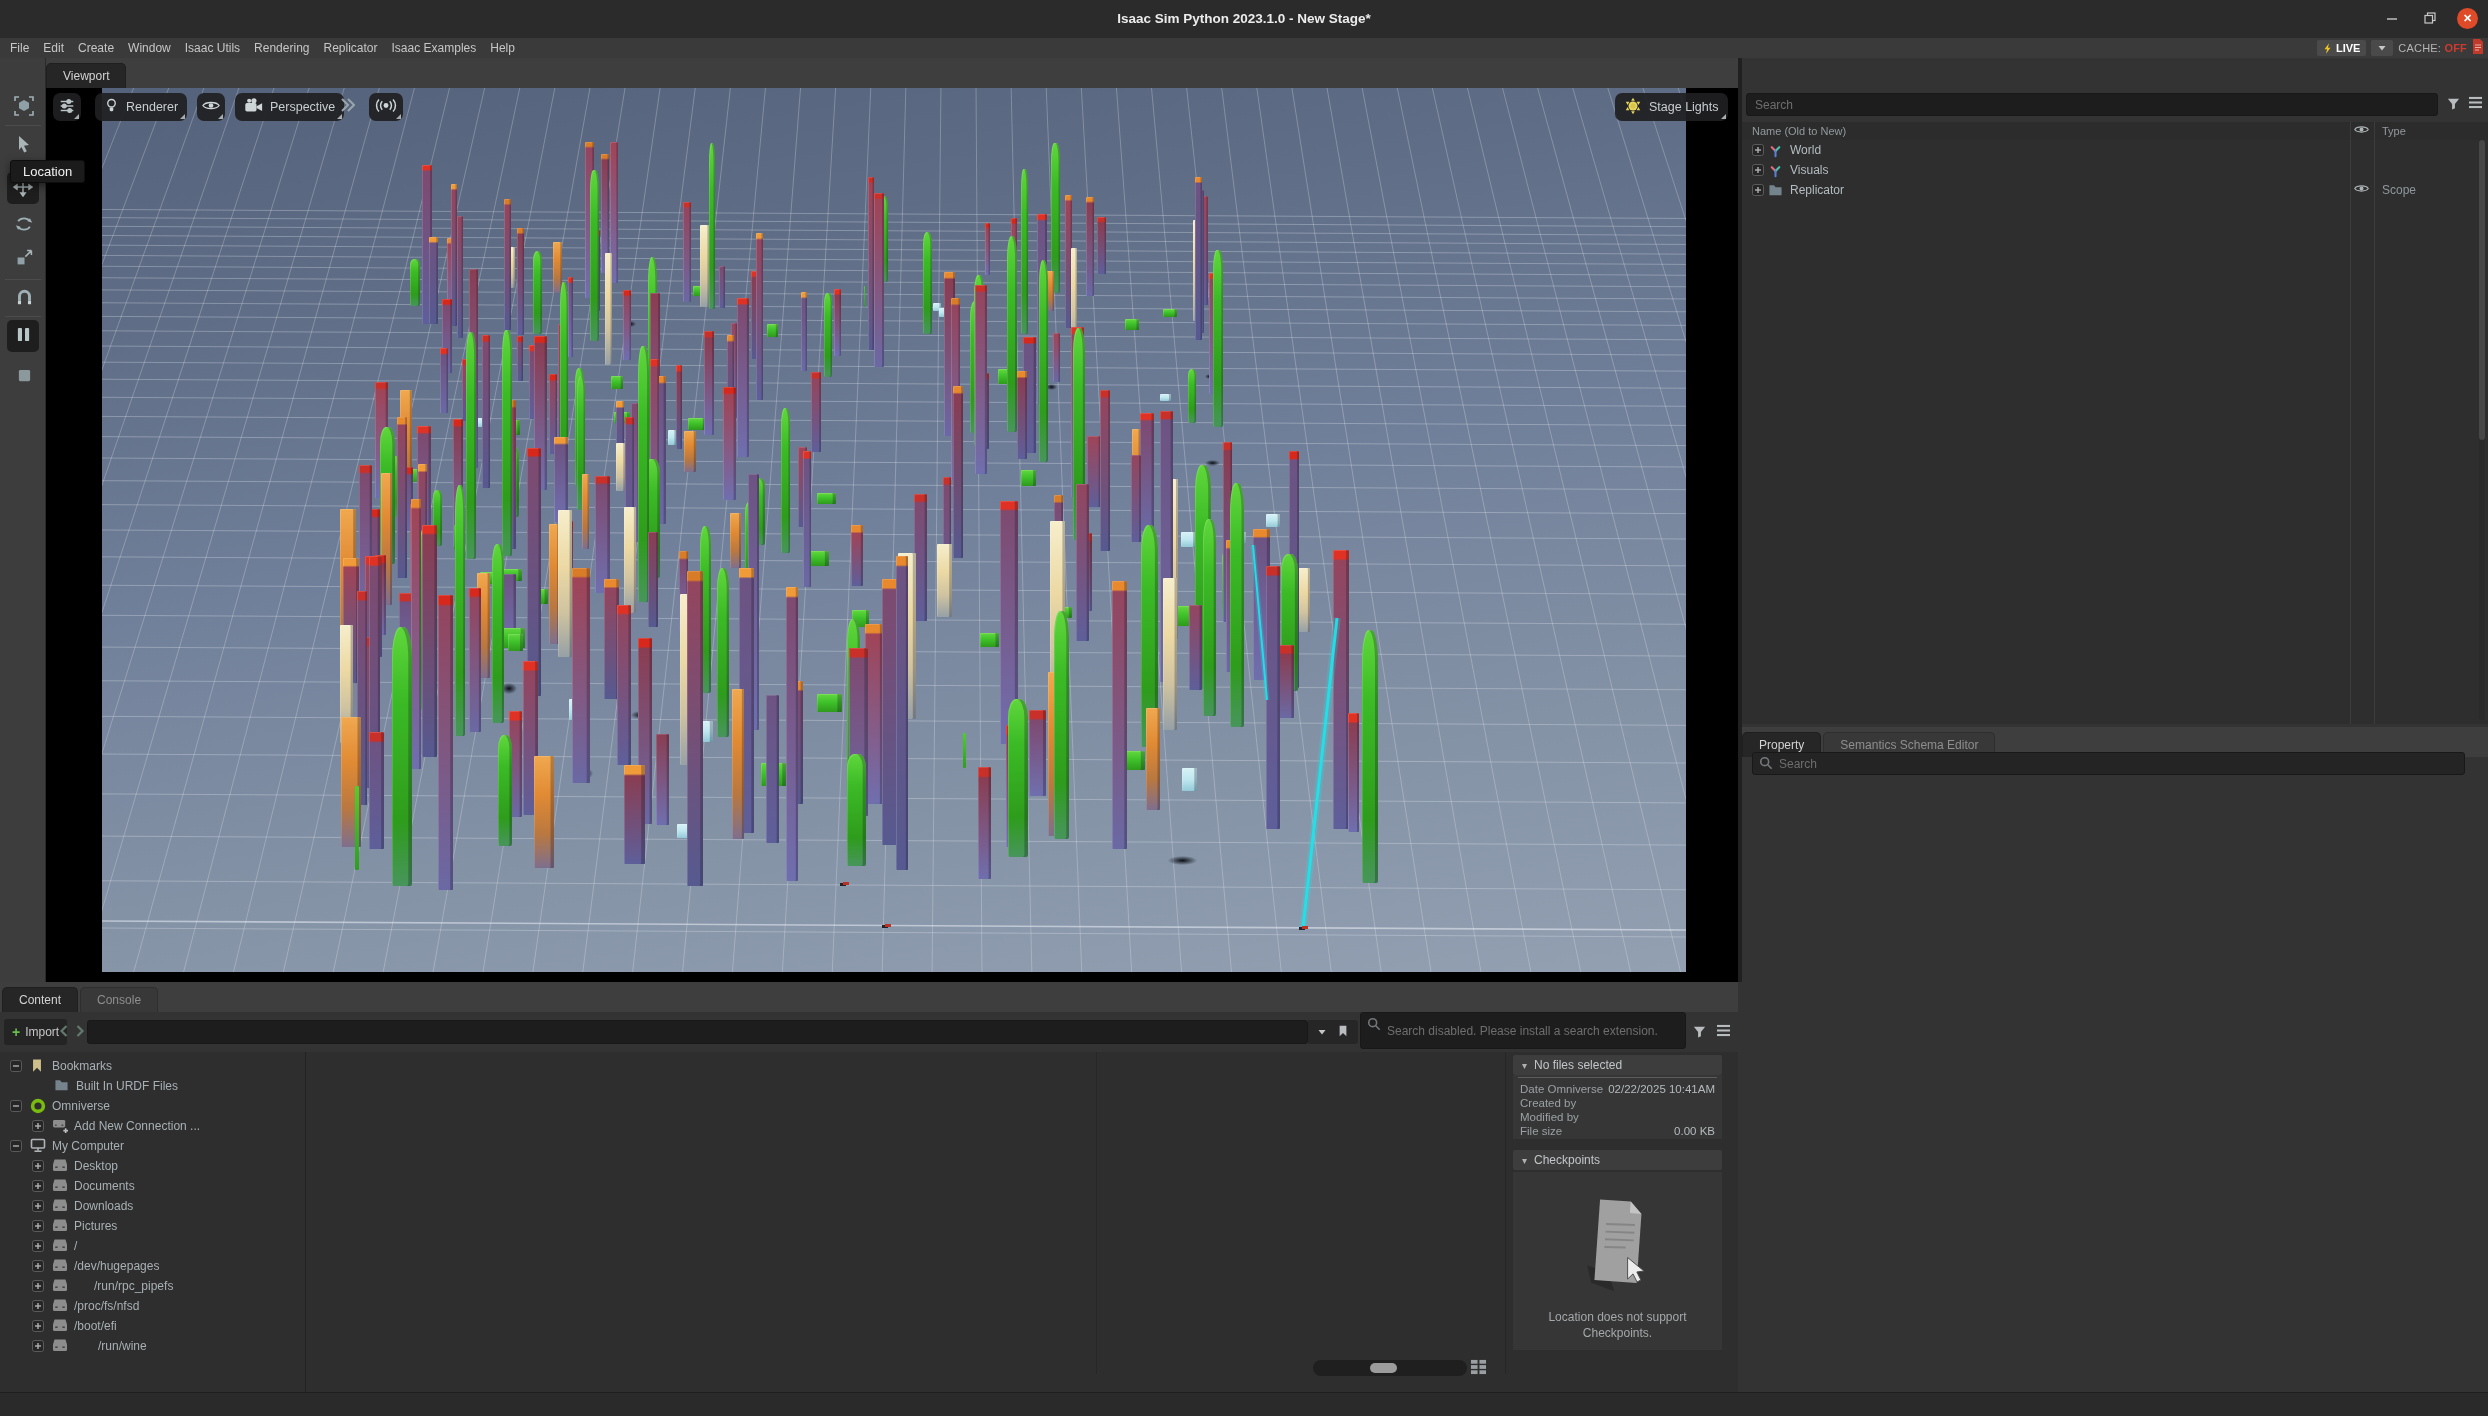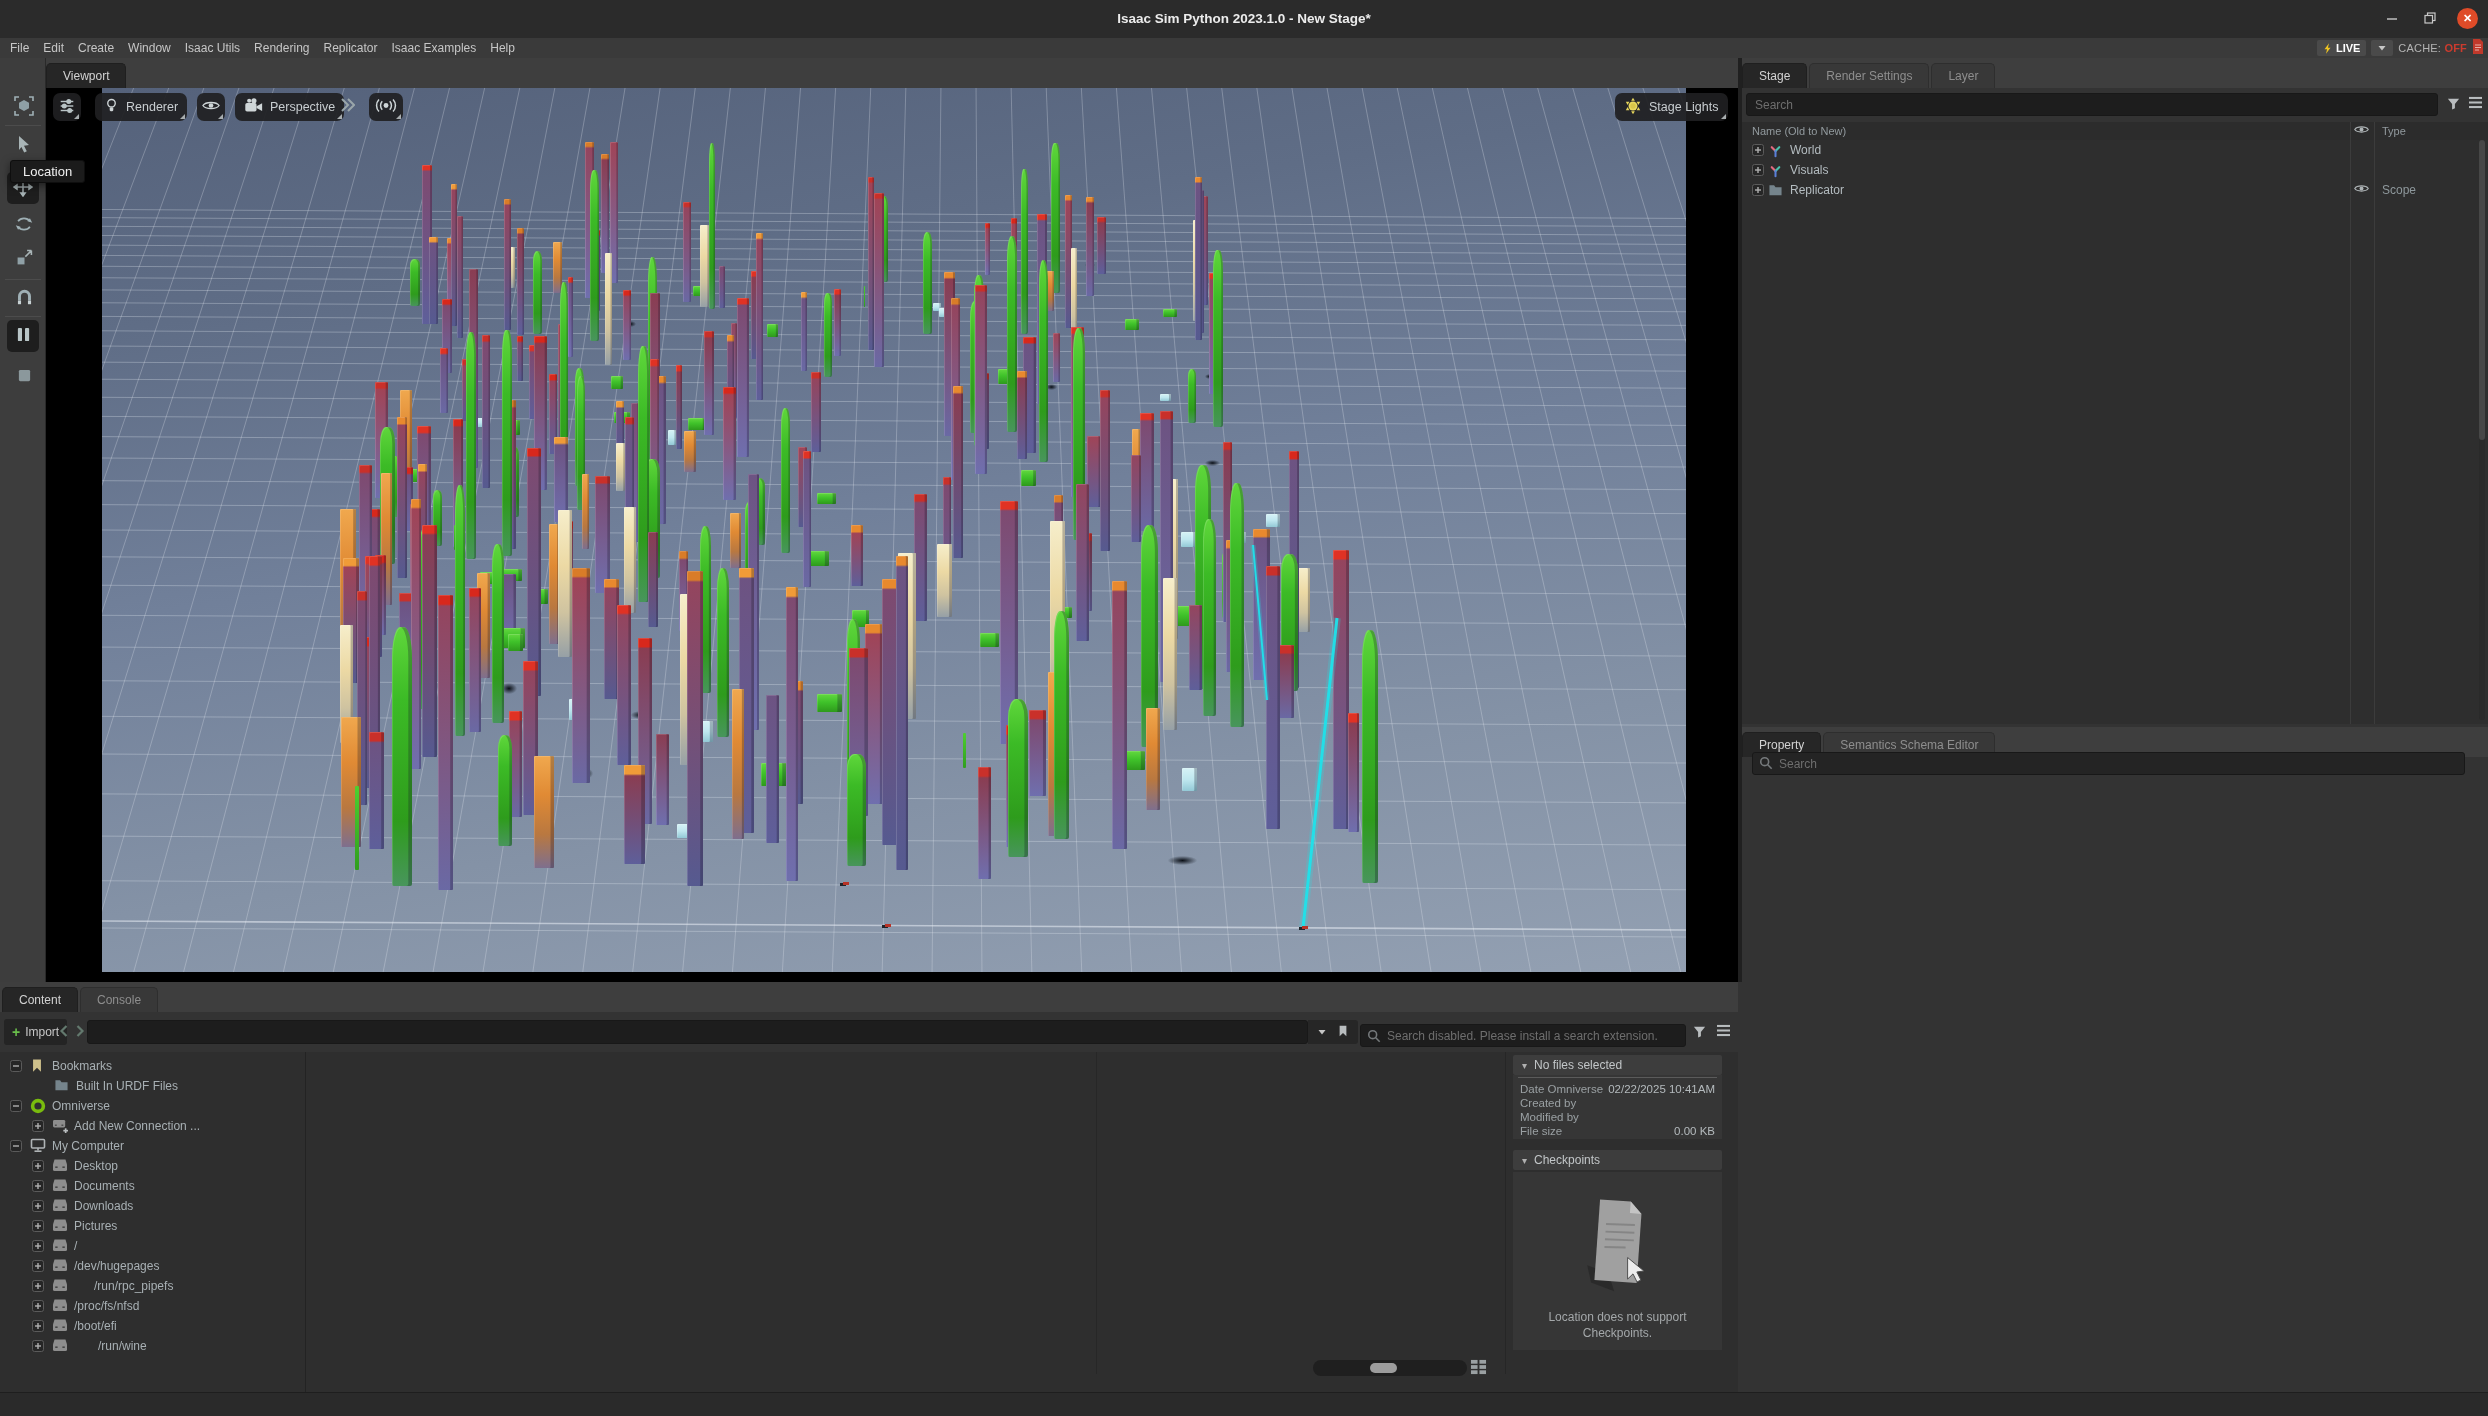--- a/index.html
+++ b/index.html
@@ -71,21 +71,21 @@
 
   
   .bottom{position:absolute;left:0;top:982px;width:1738px;height:410px;background:#2e2e2e;}
   .btabs{position:absolute;left:0;top:0;width:100%;height:30px;background:#3e3e3e;display:flex;align-items:flex-end;padding-left:2px;}
   .btools{position:absolute;left:0;top:30px;width:100%;height:40px;background:#333;}
   .importbtn{position:absolute;left:4px;top:7px;height:26px;background:#242424;border-radius:3px;display:flex;align-items:center;gap:5px;padding:0 8px;color:#c6c6c6;font-size:12px;}
   .importbtn b{color:#6abf4b;font-size:14px;font-weight:bold;line-height:1;}
   .navchev{position:absolute;top:12px;}
   .pathfield{position:absolute;left:87px;top:8px;width:1221px;height:24px;}
   .fieldgrp{position:absolute;left:1308px;top:8px;width:50px;height:24px;background:#262626;border-radius:0 3px 3px 0;display:flex;align-items:center;justify-content:space-evenly;}
-  .bsearch{position:absolute;left:1360px;top:12px;width:326px;height:23px;}
+  .bsearch{position:absolute;left:1360px;top:0;width:326px;height:37px;}
   .bsearch input{padding-left:26px;}
   .bsearch .mag{position:absolute;left:7px;top:5px;opacity:.8;}
   .bicon{position:absolute;top:12px;}
 
   .treepane{position:absolute;left:0;top:70px;width:306px;height:340px;border-right:1px solid #232323;}
   .trow{position:relative;height:20px;}
   .trow .expander{position:absolute;top:4px;width:12px;height:12px;}
   .trow .ticon{position:absolute;top:2px;width:16px;height:16px;}
   .trow .tlabel{position:absolute;top:3px;color:#a8b0b4;font-size:12px;white-space:nowrap;}
   .griddiv{position:absolute;left:1096px;top:70px;width:1px;height:322px;background:#272727;}
@@ -686,25 +686,20 @@
                   </g>
                   <circle cx="10" cy="10" r="3" fill="#d8c64a"></circle>
                 </svg></span>
               <span>Stage Lights</span>
             </div>
         </div>
       </div>
     </div>
 
     <div class="right">
-      <div class="tabstrip">
-        <div class="tab active">Stage</div>
-        <div class="tab">Render Settings</div>
-        <div class="tab">Layer</div>
-      </div>
       <div class="rsearch"><input class="field" placeholder="Search" style=""></div>
       <span class="ricon" style="left:704px"><svg width="15" height="15" viewBox="0 0 16 16">
             <path d="M2 3h12L9.5 8.5V13l-3 1.5V8.5Z" fill="#b9bdbf"></path>
           </svg></span>
       <span class="ricon" style="left:726px"><svg width="15" height="13" viewBox="0 0 16 14">
             <g fill="#b9bdbf">
               <rect x="1" y="1" width="14" height="2.2"></rect>
               <rect x="1" y="5.9" width="14" height="2.2"></rect>
               <rect x="1" y="10.8" width="14" height="2.2"></rect>
             </g>

